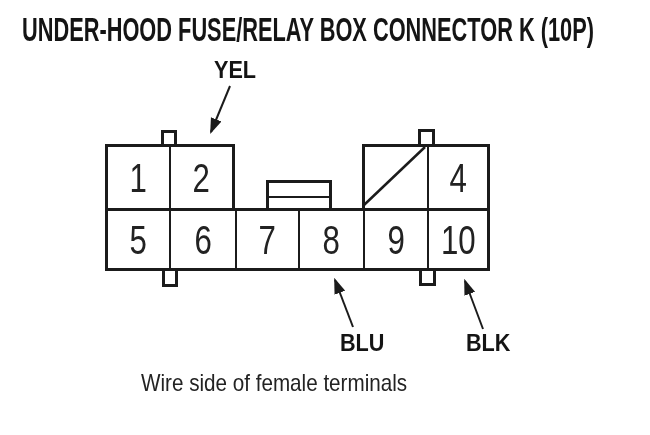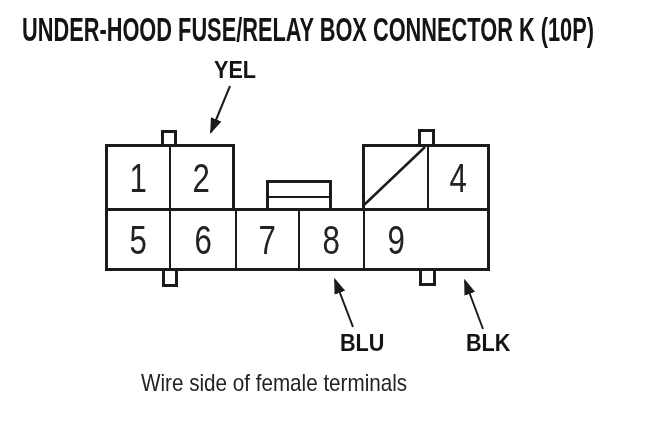--- a/index.html
+++ b/index.html
@@ -131,20 +131,23 @@
     </div>
     <div class="cell" style="width:63px">
       <span class="num">7</span>
     </div>
     <div class="cell" style="width:65px">
       <span class="num">8</span>
     </div>
     <div class="cell" style="width:64px">
       <span class="num">9</span>
     </div>
+    <div class="cell" style="width:60px">
+      <span class="num">10</span>
+    </div>
   </div>
 
 </div>
 
 <svg class="overlay" viewBox="0 0 650 435" xmlns="http://www.w3.org/2000/svg">
   <defs>
     <marker id="arrow" markerUnits="userSpaceOnUse" markerWidth="16" markerHeight="12" viewBox="0 0 14 10" refX="12" refY="5" orient="auto">
       <path d="M0,0 L14,5 L0,10 Z" fill="#1b1b1b"></path>
     </marker>
   </defs>

